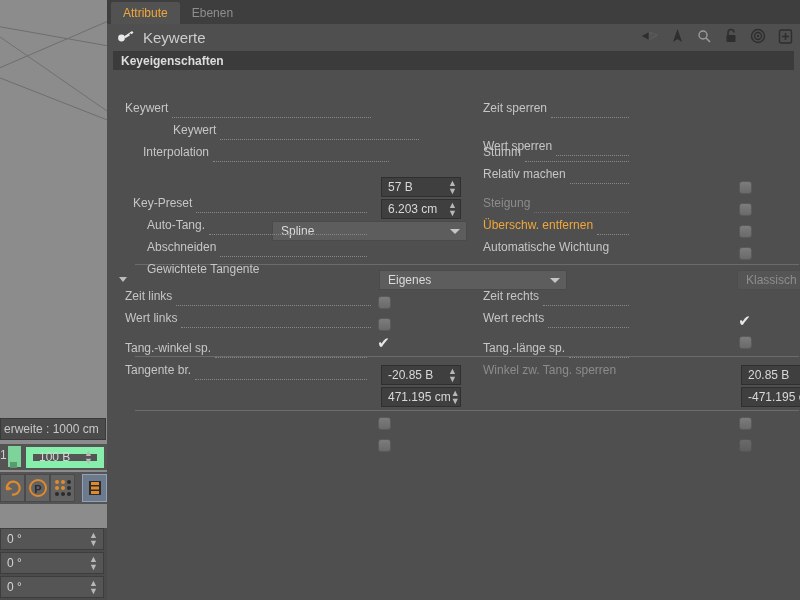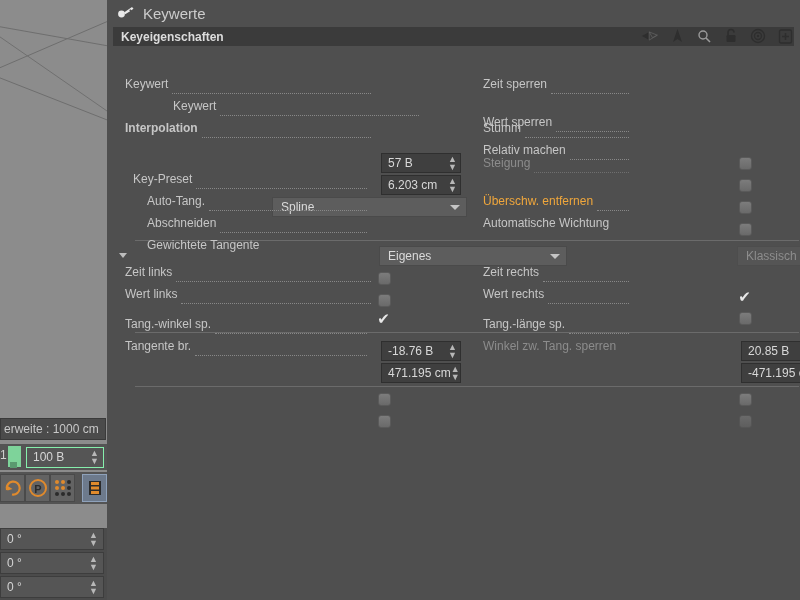--- a/index.html
+++ b/index.html
@@ -41,21 +41,21 @@
   .green-marker .bar {
     position: absolute; left: 8px; top: 1px; width: 13px; height: 21px;
     background: #7ed39a;
   }
   .green-marker .bar2 {
     position: absolute; left: 10px; top: 17px; width: 7px; height: 6px;
     background: #5a9a70;
   }
   .numfield {
     flex: 1; height: 21px; margin: 0 3px 0 2px;
-    background: #555; border: 1px solid #86efac;
+    background: #555; border: 7px solid #86efac;
     display: flex; align-items: center; justify-content: space-between;
     padding: 0 4px 0 6px; color: #d5d5d5; font-size: 12px;
   }
   .spin { font-size: 9px; line-height: 8px; color: #b8b8b8; text-align: center;}
 
   .icon-row {
     position: absolute; left: 0; top: 472px; width: 107px; height: 32px;
     background: #545454; display: flex; align-items: center;
   }
   .ibtn {
@@ -254,20 +254,28 @@
       <span class="spin">▲<br>▼</span>
     </div>
     <div class="deg-field" style="top:48px">
       <span>0 °</span>
       <span class="spin">▲<br>▼</span>
     </div>
   </div>
 
   <div class="panel">
 
+    <div class="tabbar">
+      <div class="tab active">
+        <span>Attribute</span>
+      </div>
+      <div class="tab">
+        <span>Ebenen</span>
+      </div>
+    </div>
 
 
     <div class="tool-icons">
       <div class="ti">
         <svg width="22" height="14" viewBox="0 0 22 14">
           <path d="M1 7 L10 2 L10 12 Z" fill="#2e2e2e"></path>
           <path d="M10 2 L20 6 L10 12 Z" fill="none" stroke="#5e5e5e" stroke-width="1"></path>
           <path d="M10 2 L14 9 L20 6" fill="none" stroke="#5e5e5e" stroke-width="1"></path>
         </svg>
       </div>
@@ -331,21 +339,21 @@
 
       <div class="prow" style="left:18px; top:49px; width:250px;margin-left:48px;">
         <span class="plabel">Keywert</span>
         <span class="dots"></span>
       </div>
       <div class="field" style="position:absolute; left:274px; top:129px; width:80px;">
         <span>6.203 cm</span>
         <span class="spin">▲<br>▼</span>
       </div>
 
-      <div class="prow" style="left:18px; top:71px; width:250px;font-weight:bold;">
+      <div class="prow" style="left:36px; top:71px; width:250px;">
         <span class="plabel">Interpolation</span>
         <span class="dots"></span>
       </div>
       <div class="combo" style="position:absolute; left:165px; top:151px; width:195px;">
         <span>Spline</span>
         <span class="caret"></span>
       </div>
 
       <div class="prow" style="left:376px; top:27px; width:150px;">
         <span class="plabel">Zeit sperren</span>
@@ -393,21 +401,21 @@
         <span class="plabel">Abschneiden</span>
         <span class="dots"></span>
       </div>
       <div class="chk" style="position:absolute; left:271px; top:248px;"></div>
 
       <div class="prow" style="left:40px; top:188px; width:224px;">
         <span class="plabel">Gewichtete Tangente</span>
       </div>
       <div class="chk on" style="position:absolute; left:270px; top:266px;">✔</div>
 
-      <div class="prow" style="left:376px; top:106px; width:150px;justify-content:flex-end;">
+      <div class="prow" style="left:376px; top:122px; width:150px;justify-content:flex-end;">
         <span class="plabel dim">Steigung</span>
         <span class="dots dim"></span>
       </div>
       <div class="combo dim" style="position:absolute; left:630px; top:200px; width:158px;">
         <span>Klassisch</span>
 
       </div>
 
       <div class="prow" style="left:376px; top:144px; width:150px;">
         <span class="plabel hl">Überschw. entfernen</span>
@@ -420,21 +428,21 @@
       </div>
       <div class="chk" style="position:absolute; left:632px; top:266px;"></div>
 
       <div class="hr" style="position:absolute; left:14px; top:286px; width:664px;"></div>
 
       <div class="prow" style="left:18px; top:215px; width:250px;">
         <span class="plabel">Zeit links</span>
         <span class="dots"></span>
       </div>
       <div class="field" style="position:absolute; left:274px; top:295px; width:80px;">
-        <span>-18.76 B</span>
+        <span>-20.85 B</span>
         <span class="spin">▲<br>▼</span>
       </div>
 
       <div class="prow" style="left:18px; top:237px; width:250px;">
         <span class="plabel">Wert links</span>
         <span class="dots"></span>
       </div>
       <div class="field" style="position:absolute; left:274px; top:317px; width:80px;">
         <span>471.195 cm</span>
         <span class="spin">▲<br>▼</span>

